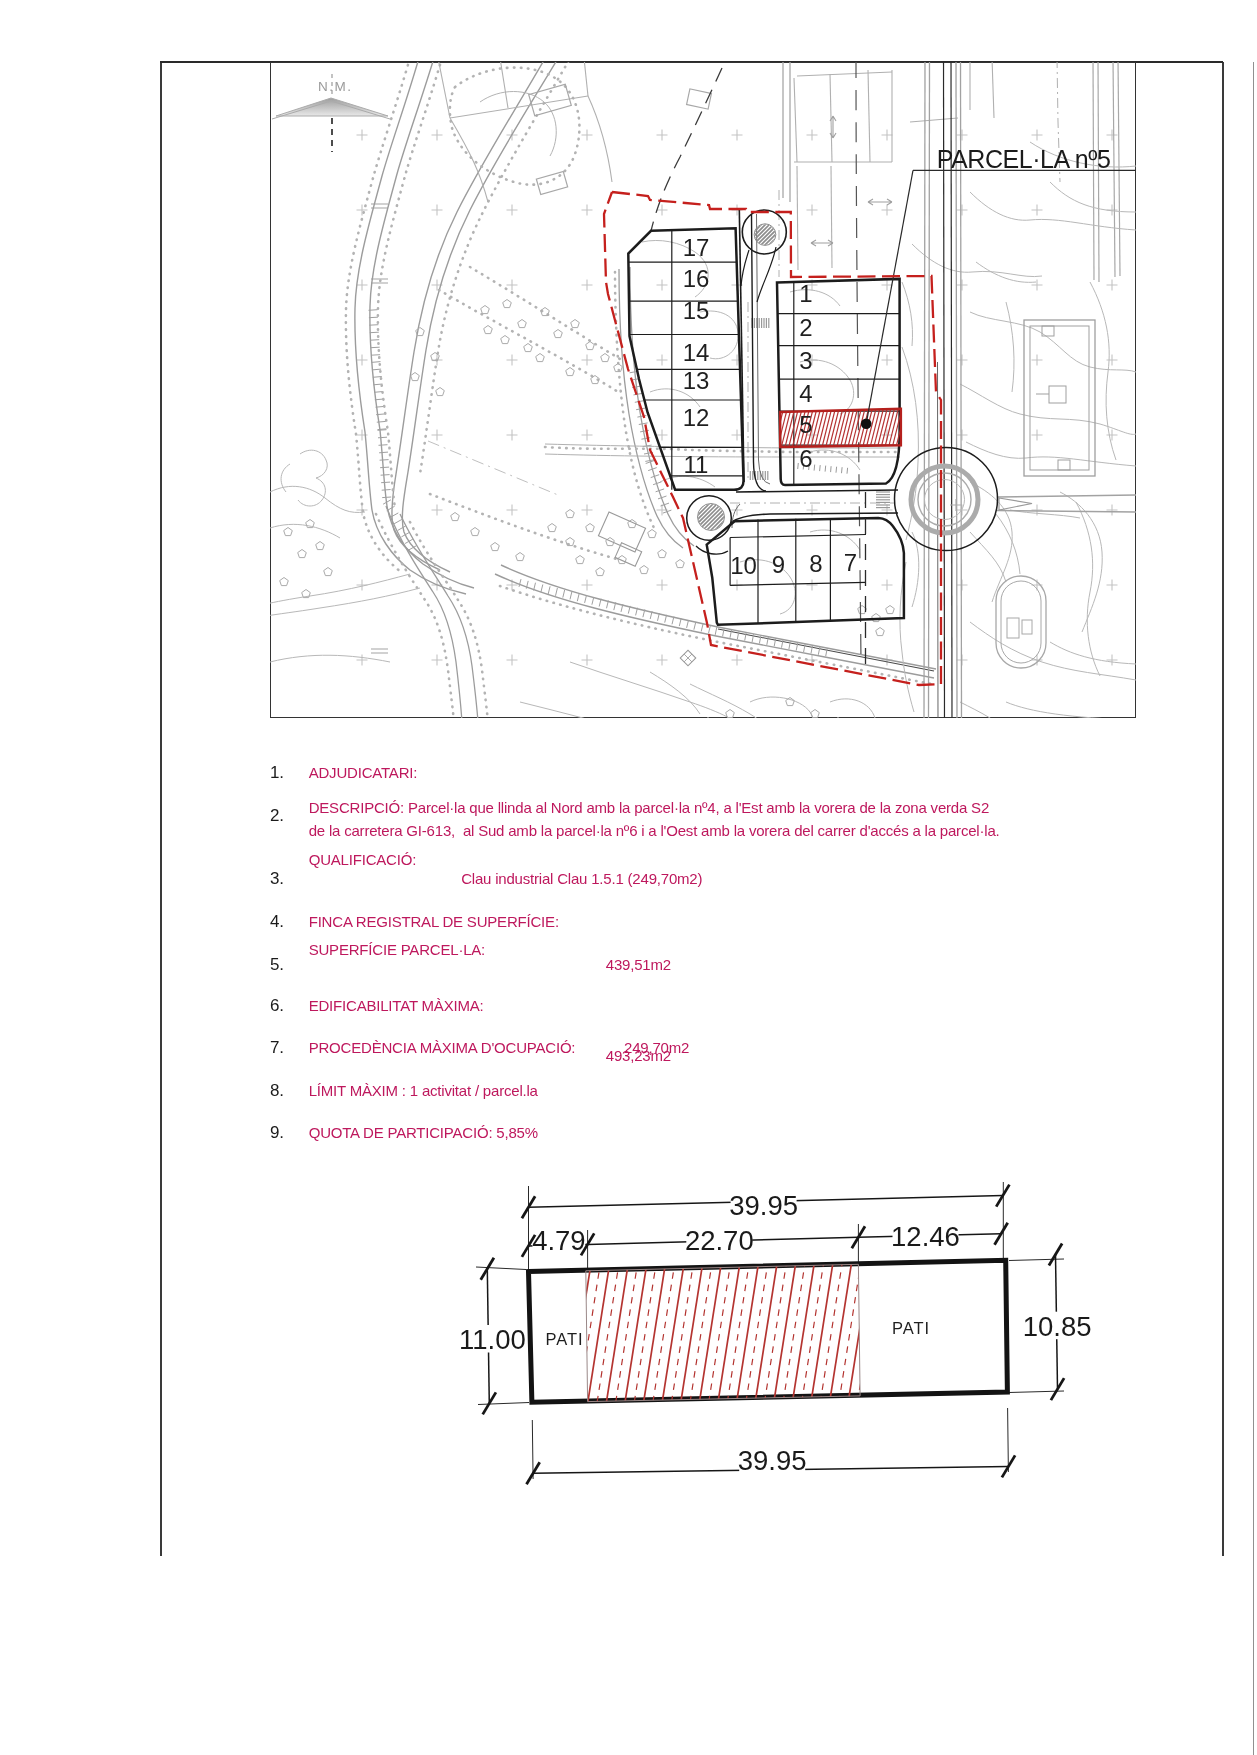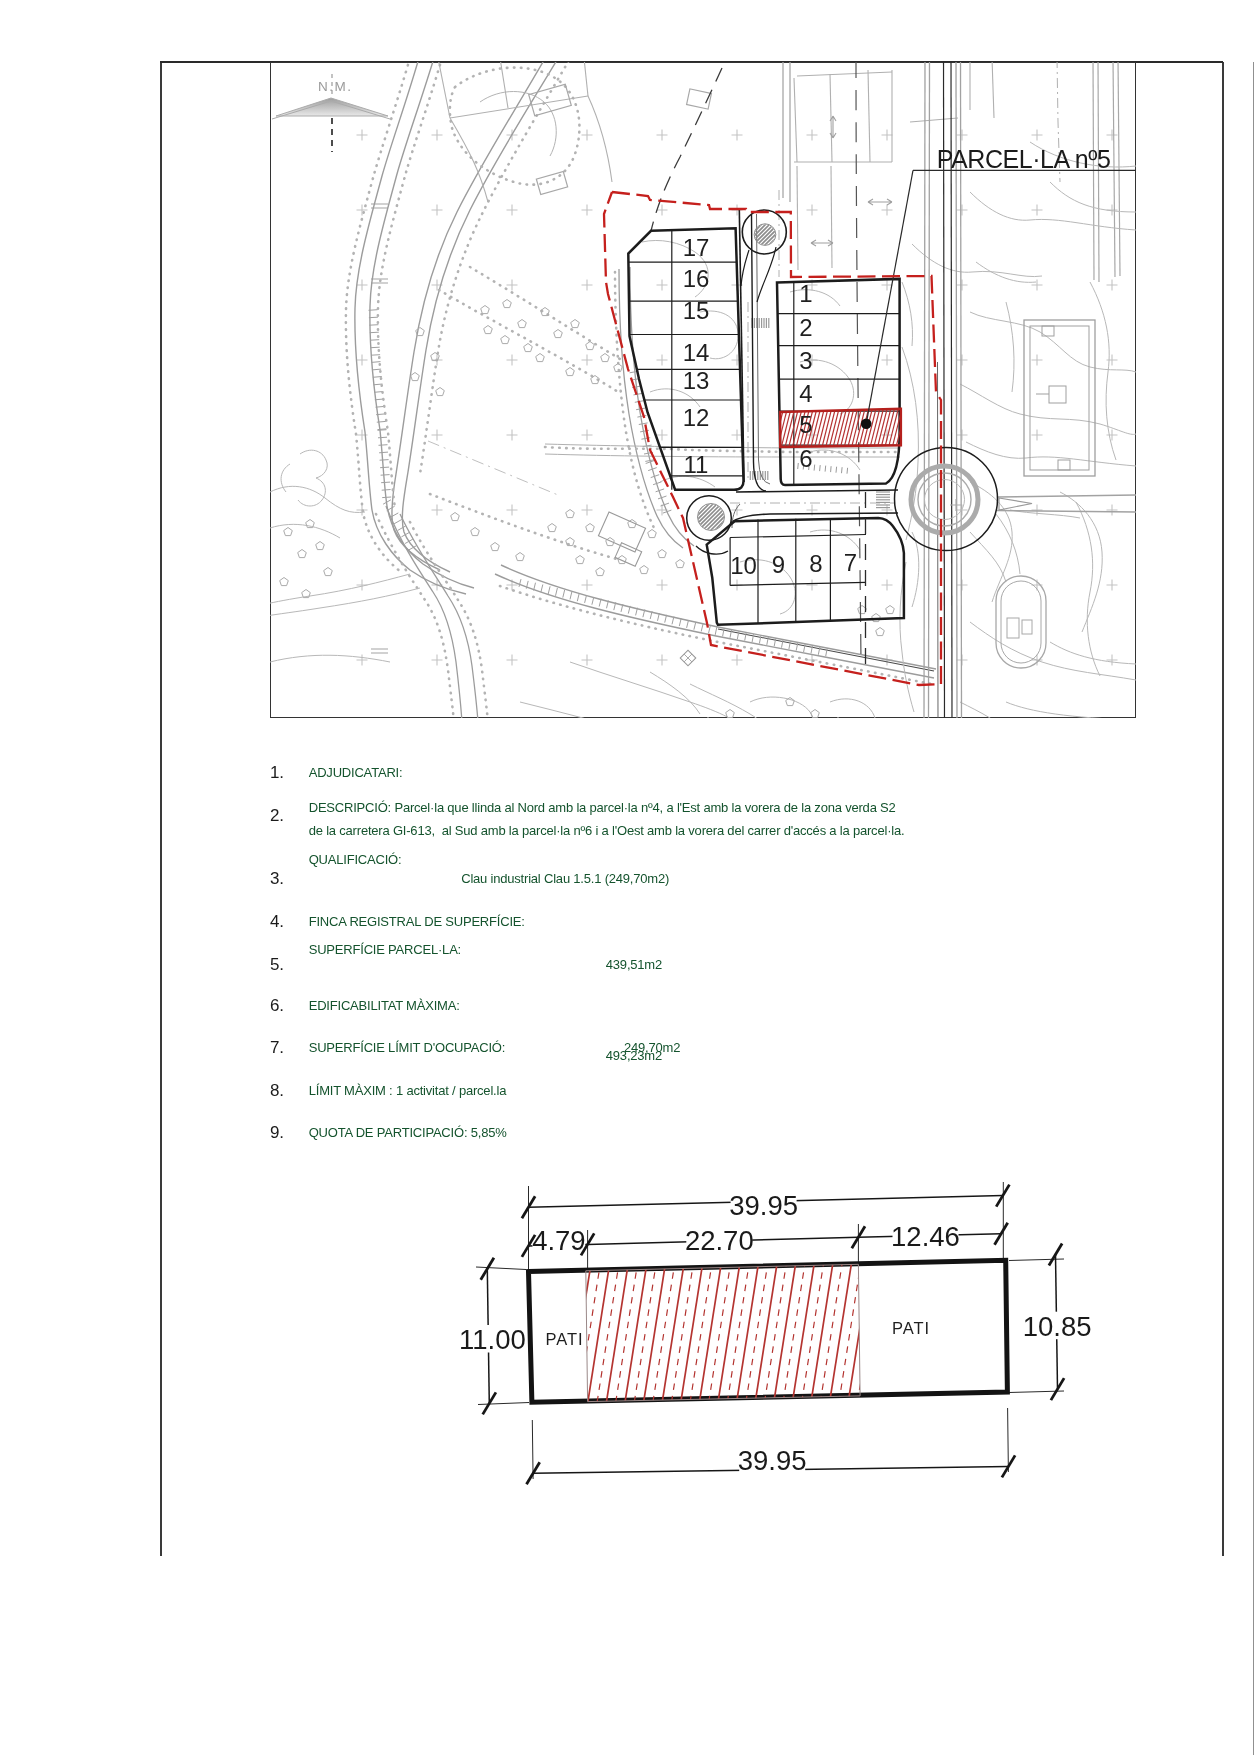--- a/index.html
+++ b/index.html
@@ -1,19 +1,19 @@
 <!DOCTYPE html>
 <html><head><meta charset="utf-8">
 <style>
 html,body{margin:0;padding:0;background:#ffffff;width:1257px;height:1755px;position:relative;overflow:hidden}
 *{box-sizing:border-box}
 body{font-family:"Liberation Sans",sans-serif;}
 svg text{font-family:"Liberation Sans",sans-serif;}
 .num{position:absolute;left:270px;font-size:17px;color:#1b1b1b;line-height:23px;letter-spacing:-0.2px}
-.itm{position:absolute;left:308.7px;font-size:13px;color:#14532d;line-height:23px;letter-spacing:-0.2px;white-space:nowrap}
+.itm{position:absolute;left:308.7px;font-size:15px;color:#be185d;line-height:23px;letter-spacing:-0.2px;white-space:nowrap}
 .vline{position:absolute;width:1.5px;background:#3a3a3a}
 </style></head>
 <body>
 <div class="vline" style="left:160px;top:62px;height:1494px"></div>
 <div class="vline" style="left:1222px;top:62px;height:1494px"></div>
 <div style="position:absolute;left:160px;top:61px;width:1063px;height:1.8px;background:#2a2a2a"></div>
 <div style="position:absolute;left:1252.5px;top:62px;height:1693px;width:1.2px;background:#909090"></div>
 <div style="position:absolute;left:270px;top:62px;width:866px;height:656px;border:1.5px solid #333333"></div>
 <svg style="position:absolute;left:270px;top:62px" width="866" height="656" viewBox="0 0 866 656">
     <g>
@@ -601,21 +601,21 @@
 <div class="itm" style="top:866.7px;left:461.2px">Clau industrial Clau 1.5.1 (249,70m2)</div>
 <div class="num" style="top:909.6px">4.</div>
 <div class="itm" style="top:909.6px">FINCA REGISTRAL DE SUPERFÍCIE:</div>
 <div class="num" style="top:952.6px">5.</div>
 <div class="itm" style="top:938px">SUPERFÍCIE PARCEL·LA:</div>
 <div class="itm" style="top:952.6px;left:605.8px">439,51m2</div>
 <div class="num" style="top:994.1px">6.</div>
 <div class="itm" style="top:994.1px">EDIFICABILITAT MÀXIMA:</div>
 <div class="itm" style="top:1044px;left:605.8px">493,23m2</div>
 <div class="num" style="top:1036.4px">7.</div>
-<div class="itm" style="top:1036.4px">SUPERFÍCIE LÍMIT D'OCUPACIÓ:</div>
+<div class="itm" style="top:1036.4px">PROCEDÈNCIA MÀXIMA D'OCUPACIÓ:</div>
 <div class="itm" style="top:1036.4px;left:624px">249,70m2</div>
 <div class="num" style="top:1078.6px">8.</div>
 <div class="itm" style="top:1078.6px">LÍMIT MÀXIM : 1 activitat / parcel.la</div>
 <div class="num" style="top:1120.9px">9.</div>
 <div class="itm" style="top:1120.9px">QUOTA DE PARTICIPACIÓ: 5,85%</div>
 <svg style="position:absolute;left:430px;top:1180px" width="720" height="380" viewBox="0 0 720 380">
     <line x1="98.5" y1="6" x2="98.5" y2="91.6" stroke="#2a2a2a" stroke-width="1"></line>
     <line x1="573.3" y1="2" x2="573.3" y2="80.2" stroke="#2a2a2a" stroke-width="1"></line>
     <line x1="157.6" y1="50" x2="157.6" y2="90.8" stroke="#2a2a2a" stroke-width="1"></line>
     <line x1="428.4" y1="44" x2="428.4" y2="84.3" stroke="#2a2a2a" stroke-width="1"></line>

